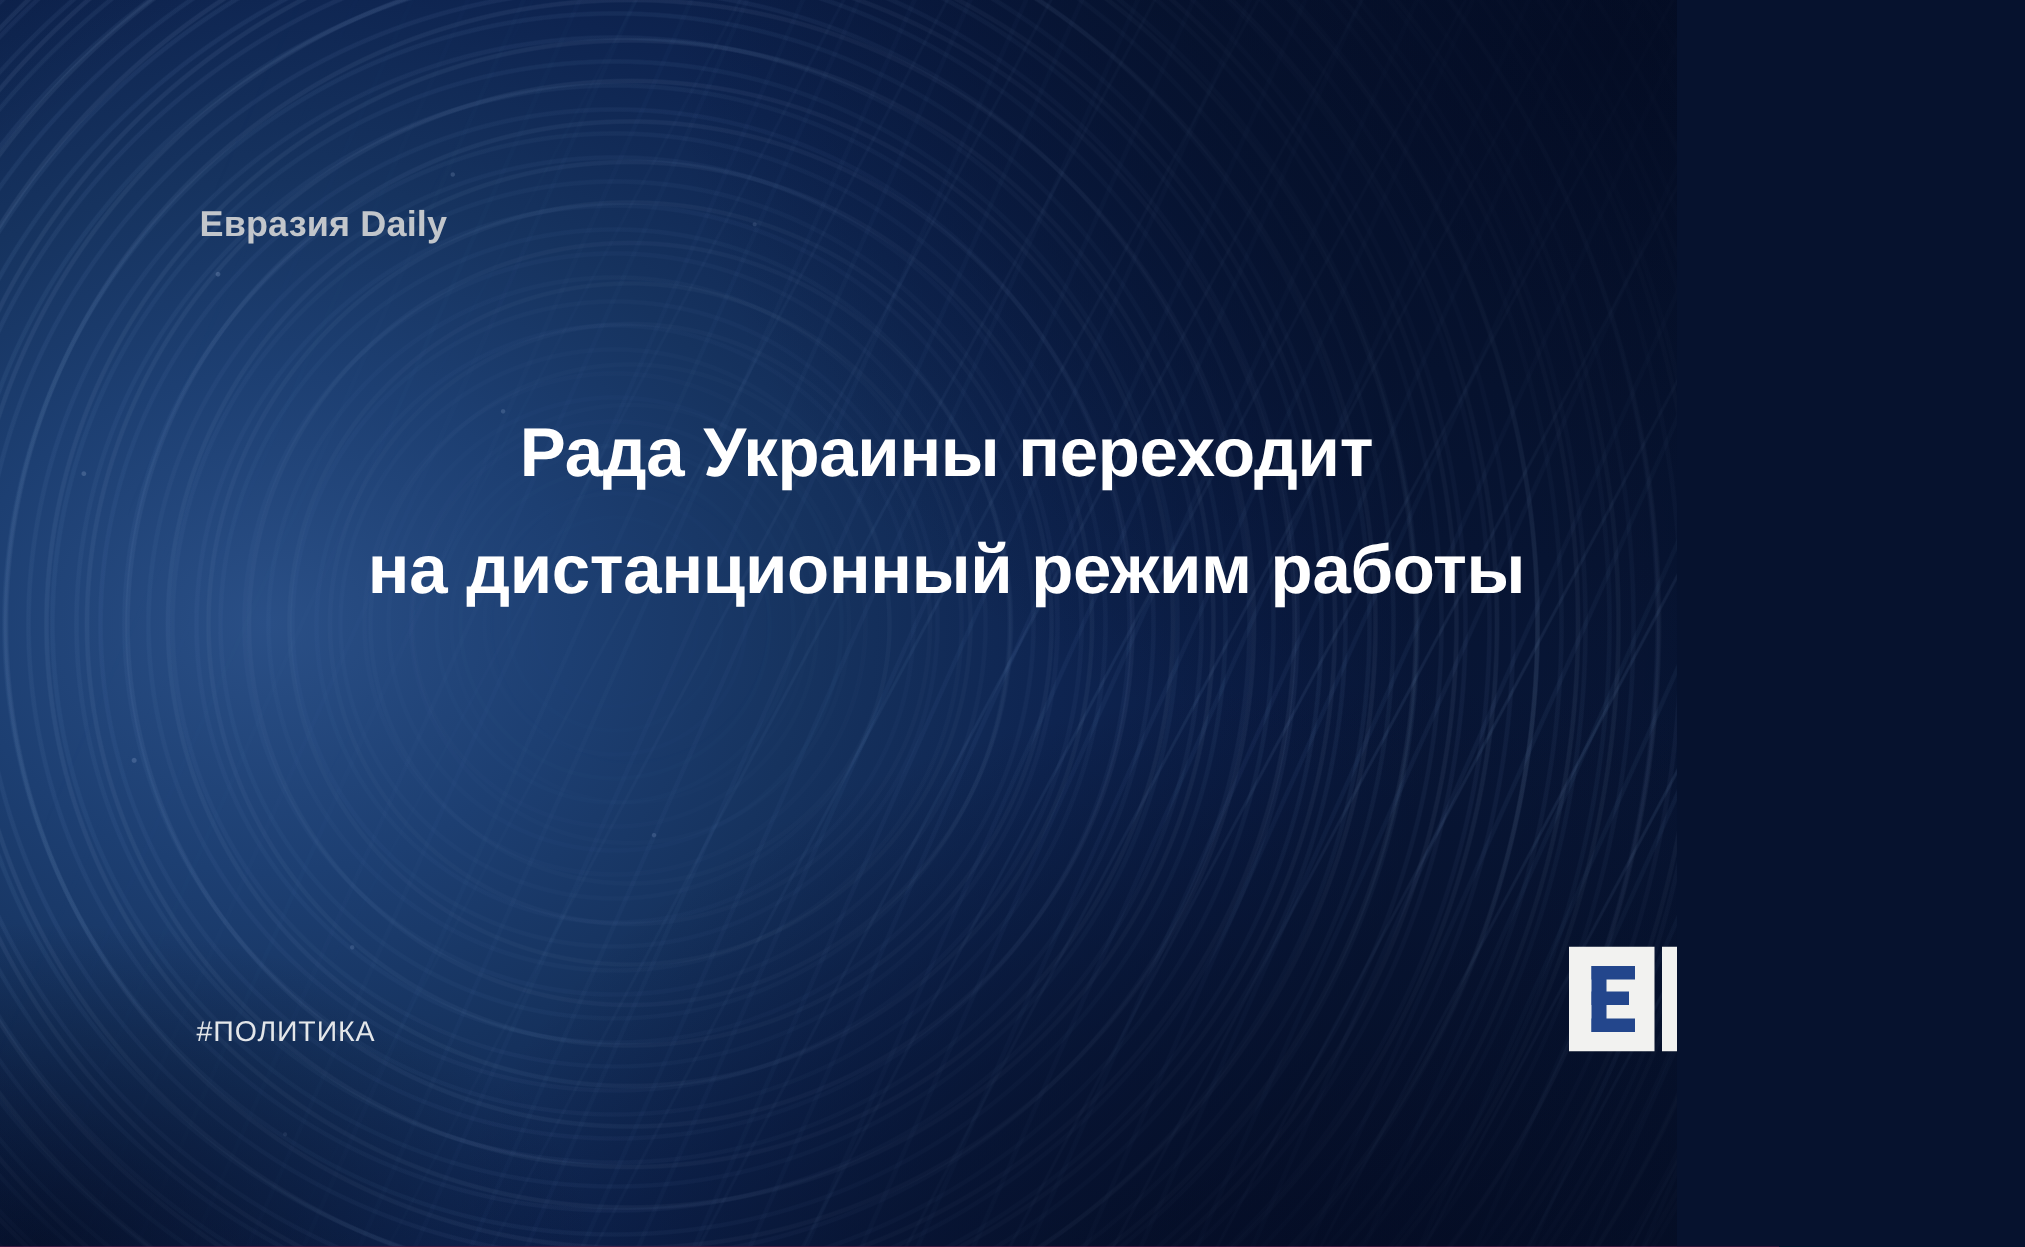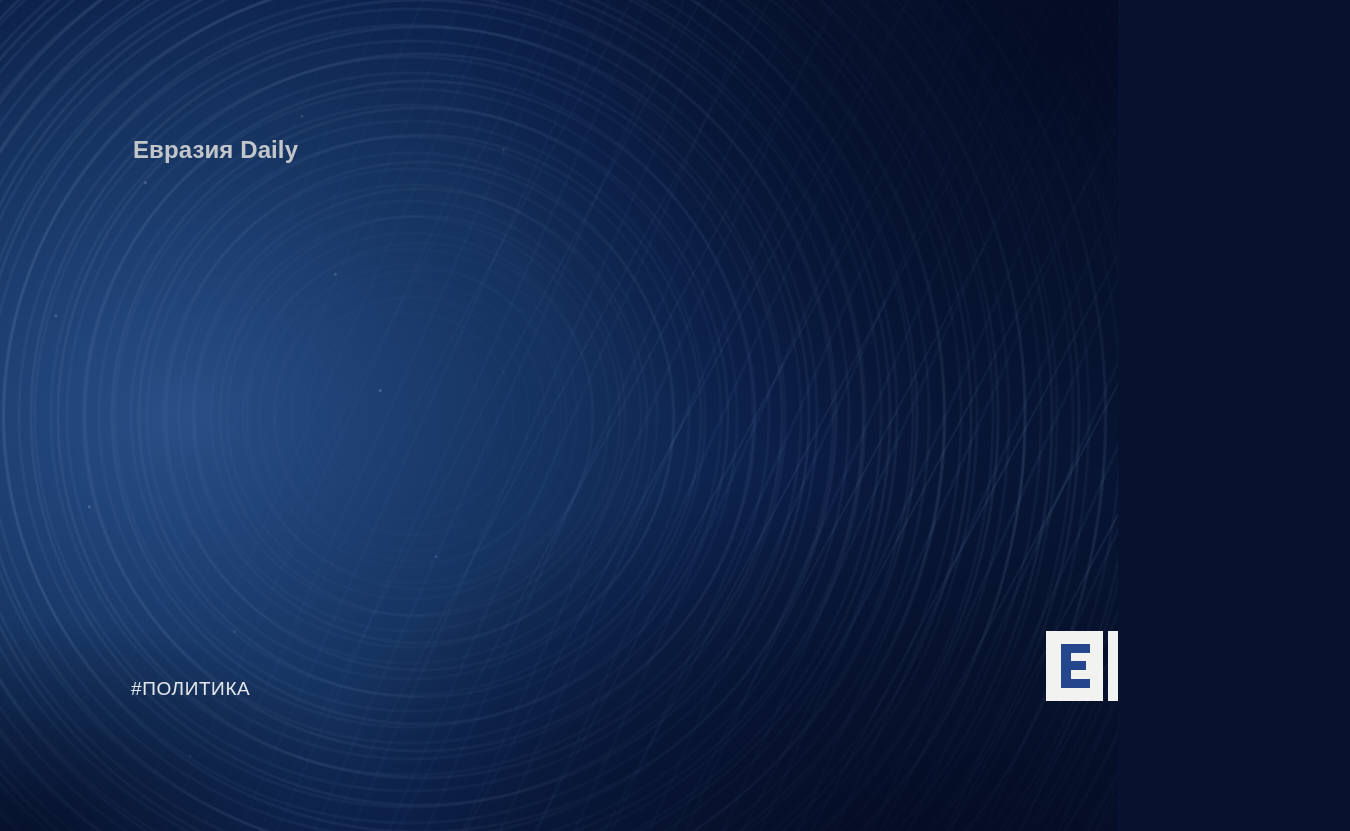--- a/index.html
+++ b/index.html
@@ -222,20 +222,24 @@
   <div class="speckle"></div>
   <div class="bg-dark-tr"></div>
   <div class="bg-dark-br"></div>
   <div class="bg-dark-bl"></div>
   <div class="vignette"></div>
 
   <div class="content">
 
     <div class="brand">Евразия Daily</div>
 
+    <div class="headline">
+      <span class="line">Рада Украины переходит</span>
+      <span class="line">на дистанционный режим работы</span>
+    </div>
 
     <div class="tag">#ПОЛИТИКА</div>
 
     <div class="logo">
       <svg viewBox="0 0 176 70" xmlns="http://www.w3.org/2000/svg" aria-hidden="true">
 
         <rect x="0" y="0" width="57" height="70" fill="#f2f2f0"></rect>
         <rect x="62" y="0" width="57" height="70" fill="#f2f2f0"></rect>
         <rect x="124" y="0" width="52" height="34" fill="#f2f2f0"></rect>
         <rect x="124" y="36" width="52" height="34" fill="#f2f2f0"></rect>

